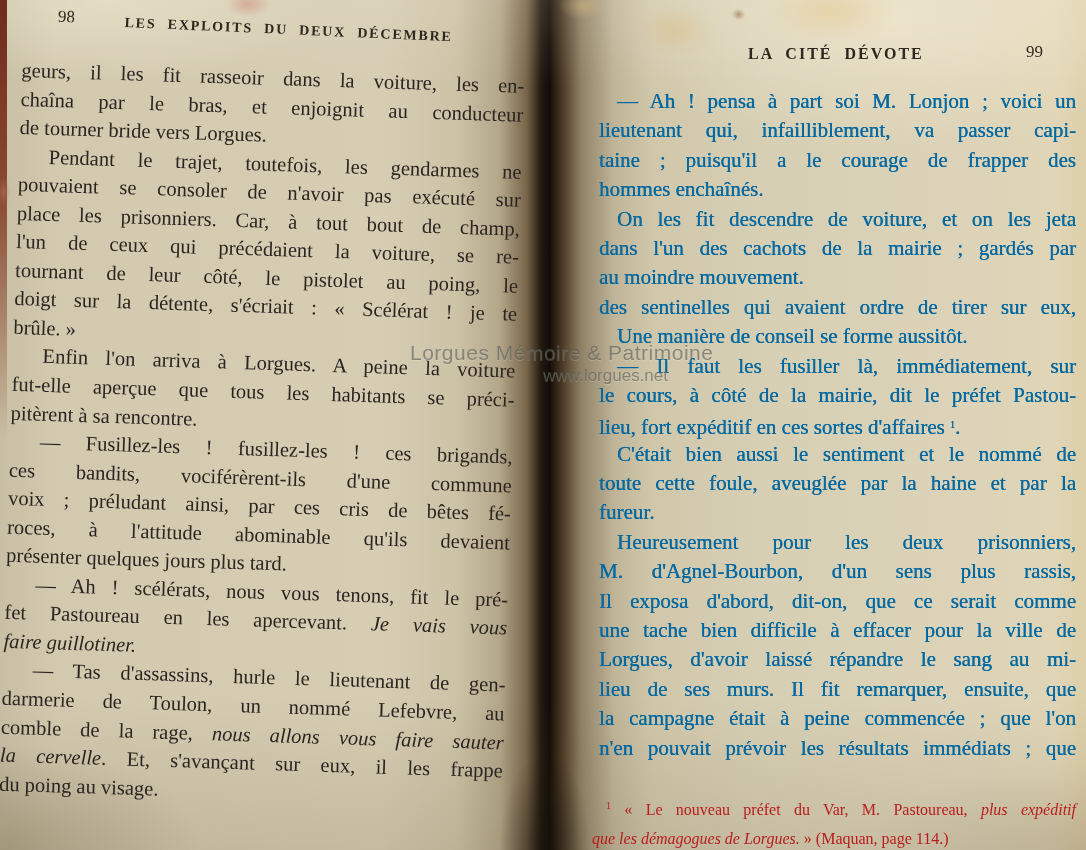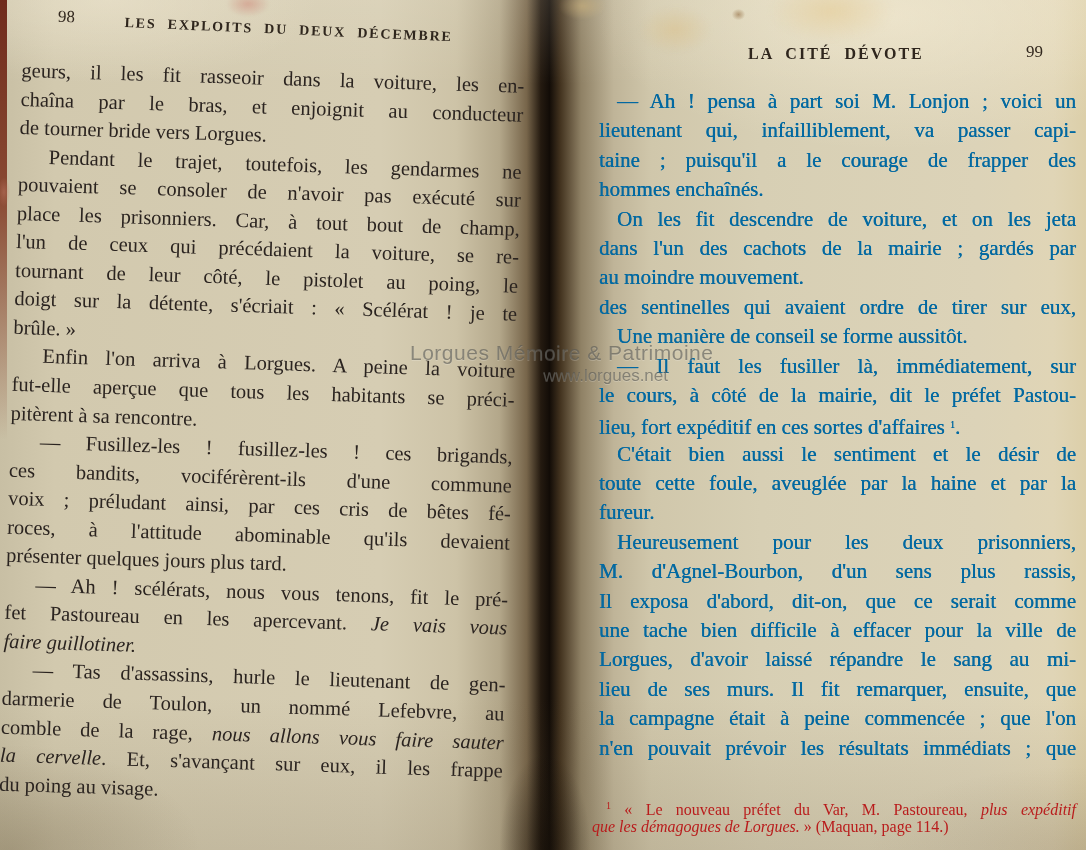--- a/index.html
+++ b/index.html
@@ -66,21 +66,21 @@
     left:599px;top:87px;width:477px;font-size:21px;
     color:#0369a1;text-shadow:0.3px 0 0 currentColor;
   }
   .right-col .tl{height:29.4px;line-height:29.4px;}
   .right-col .tl.ind{padding-left:18px;}
   .footnote{
     position:absolute;z-index:2;left:592px;top:796px;width:484px;
     font-size:16px;color:#b91c1c;
   }
   .footnote .tl{height:20.5px;line-height:20.5px;text-align:justify;text-align-last:justify;}
-  .footnote .tl.last{text-align-last:left;}
+  .footnote .tl.last{text-align-last:left;margin-top:12px;}
   .footnote .tl.ind{padding-left:14px;}
   .i{font-style:italic;}
   .sup{font-size:10px;vertical-align:6px;}
   
   .wm{
     position:absolute;z-index:3;text-align:right;
     font-family:"Liberation Sans","DejaVu Sans",sans-serif;
     color:rgba(88,88,84,0.62);
     text-shadow:0 1px 0 rgba(255,255,255,0.18);
     white-space:nowrap;
@@ -143,21 +143,21 @@
       <div class="tl"><span class="">taine ; puisqu'il a le courage de frapper des</span></div>
       <div class="tl last"><span class="">hommes enchaînés.</span></div>
       <div class="tl ind"><span class="">On les fit descendre de voiture, et on les jeta</span></div>
       <div class="tl"><span class="">dans l'un des cachots de la mairie ; gardés par</span></div>
       <div class="tl last"><span class="">au moindre mouvement.</span></div>
       <div class="tl"><span class="">des sentinelles qui avaient ordre de tirer sur eux,</span></div>
       <div class="tl ind last"><span class="">Une manière de conseil se forme aussitôt.</span></div>
       <div class="tl ind"><span class="">— Il faut les fusiller là, immédiatement, sur</span></div>
       <div class="tl"><span class="">le cours, à côté de la mairie, dit le préfet Pastou-</span></div>
       <div class="tl last"><span class="">lieu, fort expéditif en ces sortes d'affaires </span><span class="sup">1</span><span class="">.</span></div>
-      <div class="tl ind"><span class="">C'était bien aussi le sentiment et le désir de</span></div>
+      <div class="tl ind"><span class="">C'était bien aussi le sentiment et le nommé de</span></div>
       <div class="tl"><span class="">toute cette foule, aveuglée par la haine et par la</span></div>
       <div class="tl last"><span class="">fureur.</span></div>
       <div class="tl ind"><span class="">Heureusement pour les deux prisonniers,</span></div>
       <div class="tl"><span class="">M. d'Agnel-Bourbon, d'un sens plus rassis,</span></div>
       <div class="tl"><span class="">Il exposa d'abord, dit-on, que ce serait comme</span></div>
       <div class="tl"><span class="">une tache bien difficile à effacer pour la ville de</span></div>
       <div class="tl"><span class="">Lorgues, d'avoir laissé répandre le sang au mi-</span></div>
       <div class="tl"><span class="">lieu de ses murs. Il fit remarquer, ensuite, que</span></div>
       <div class="tl"><span class="">la campagne était à peine commencée ; que l'on</span></div>
       <div class="tl"><span class="">n'en pouvait prévoir les résultats immédiats ; que</span></div>

